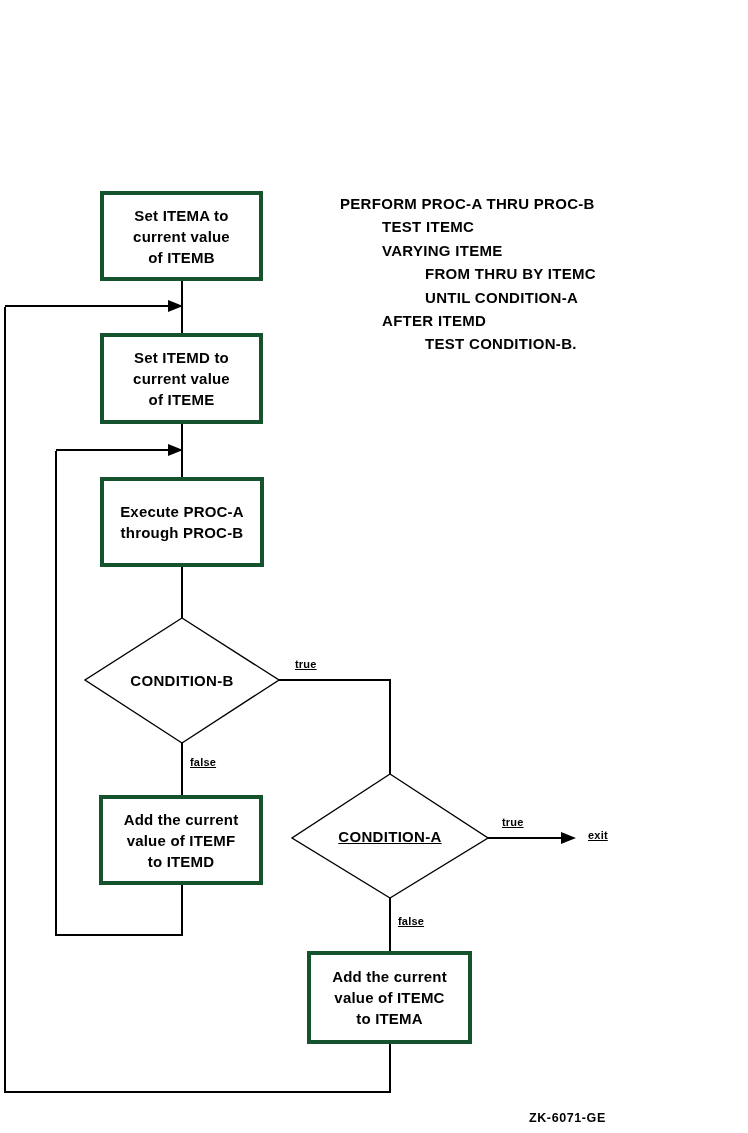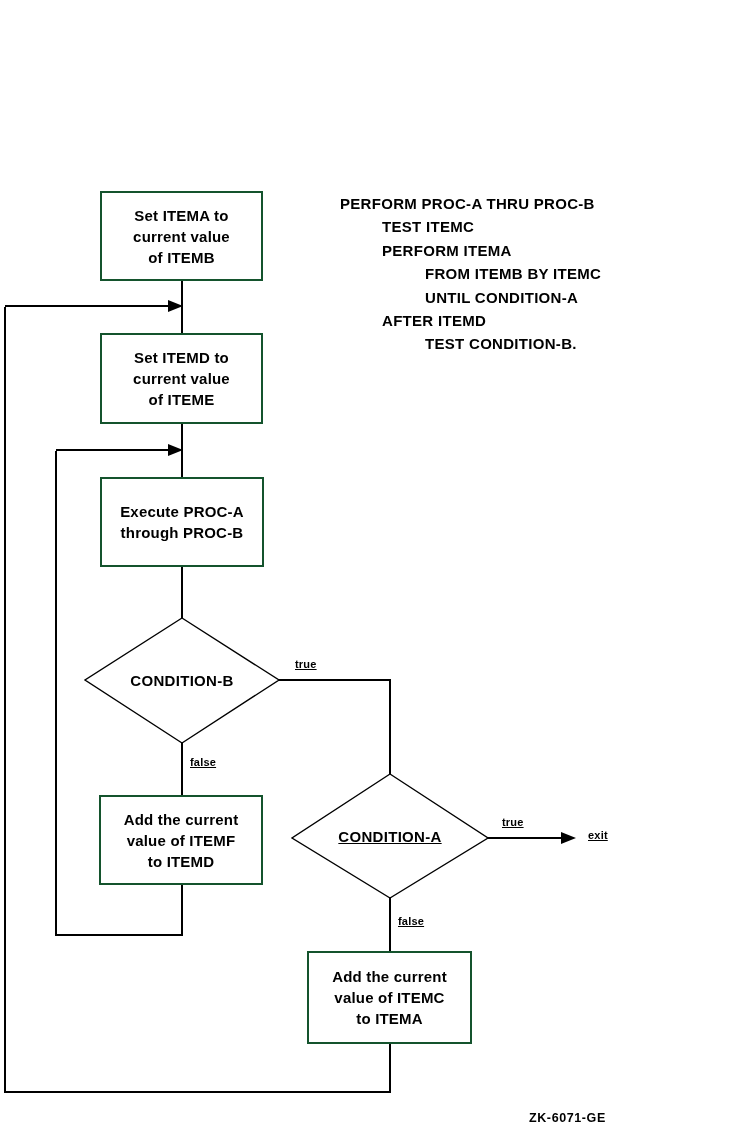--- a/index.html
+++ b/index.html
@@ -13,21 +13,21 @@
     color: #000000;
     overflow: hidden;
   }
   svg.wires {
     position: absolute;
     left: 0; top: 0;
     width: 748px; height: 1133px;
   }
   .pbox {
     position: absolute;
-    border: 2px solid #14532d;
+    border: 4px solid #14532d;
     background: #fff;
     display: flex;
     align-items: center;
     justify-content: center;
     text-align: center;
     font-size: 15px;
     font-weight: 700;
     line-height: 21px;
     white-space: pre-line;
     letter-spacing: 0.2px;
@@ -145,22 +145,22 @@
 
   <div class="edge-label lbl-true-b">true</div>
   <div class="edge-label lbl-false-b">false</div>
   <div class="edge-label lbl-true-a">true</div>
   <div class="edge-label lbl-exit">exit</div>
   <div class="edge-label lbl-false-a">false</div>
 
   <div class="code">
     <div class="ind0">PERFORM PROC-A THRU PROC-B</div>
     <div class="ind1">TEST ITEMC</div>
-    <div class="ind1">PERFORM ITEMA</div>
-    <div class="ind2">FROM ITEMB BY ITEMC</div>
+    <div class="ind1">VARYING ITEME</div>
+    <div class="ind2">FROM THRU BY ITEMC</div>
     <div class="ind2">UNTIL CONDITION-A</div>
     <div class="ind1">AFTER ITEMD</div>
     <div class="ind2">TEST CONDITION-B.</div>
   </div>
 
   <div class="fig-label">ZK-6071-GE</div>
 
 </div>
 
 </body></html>

